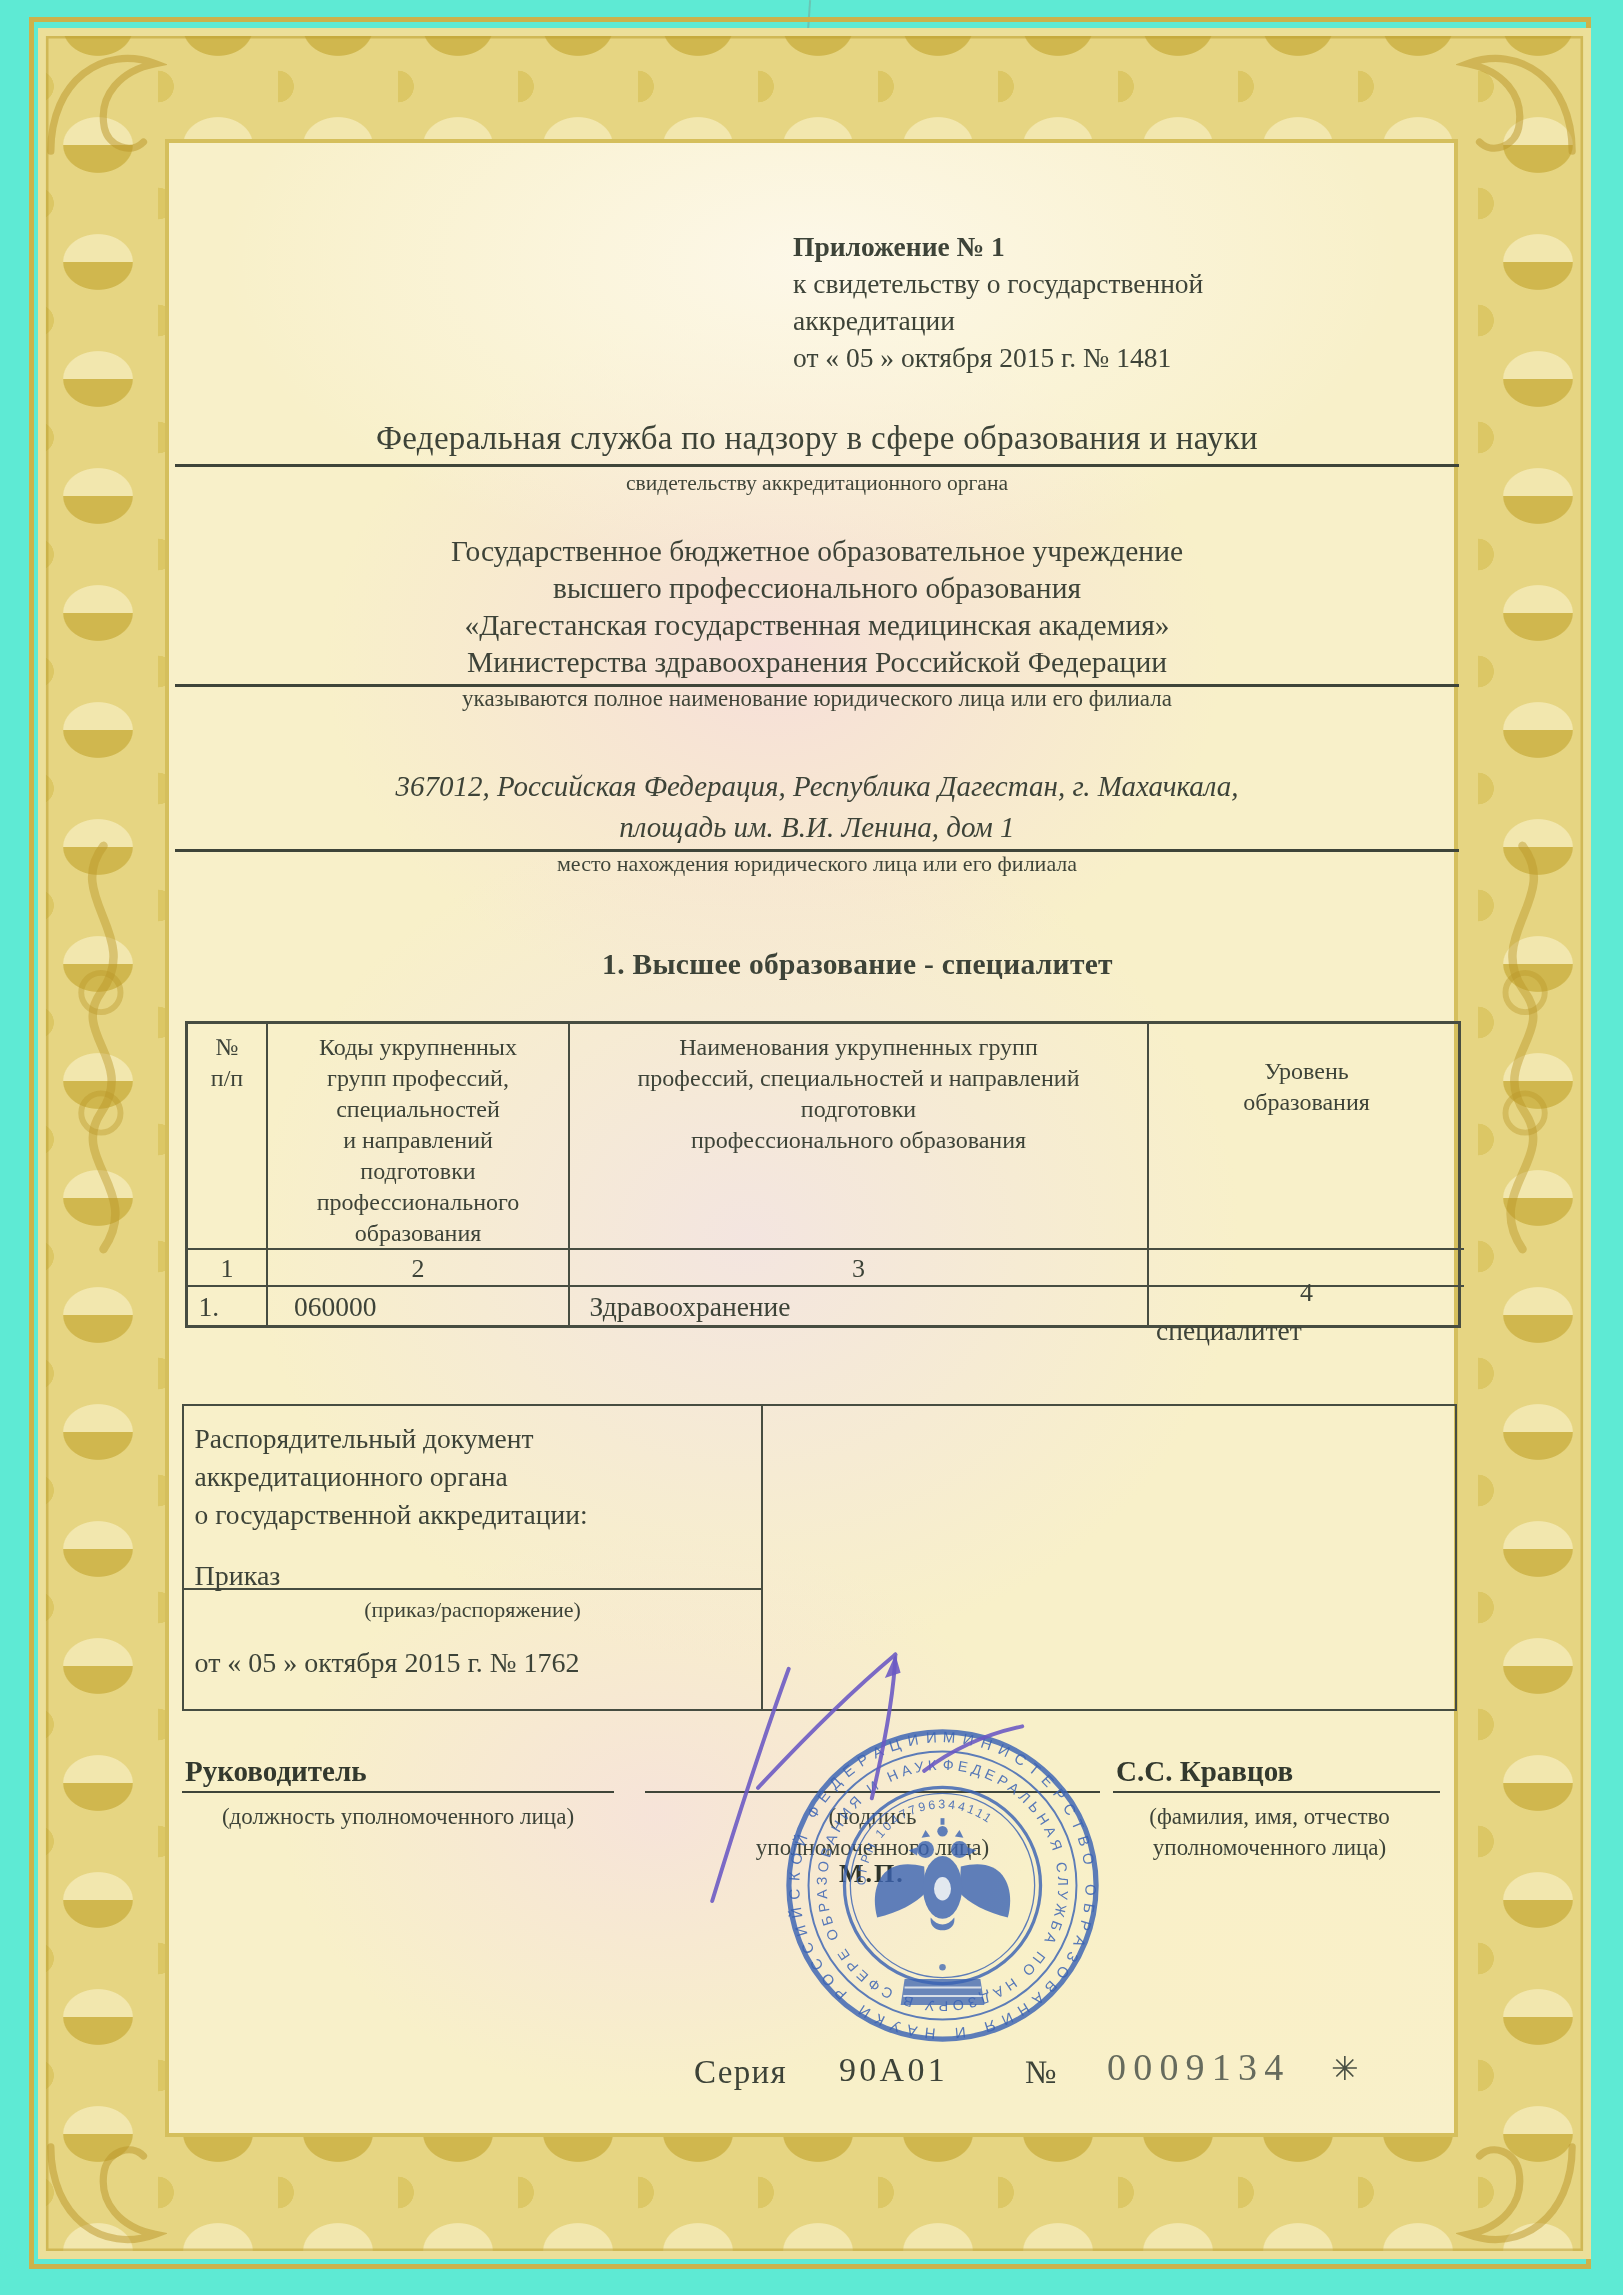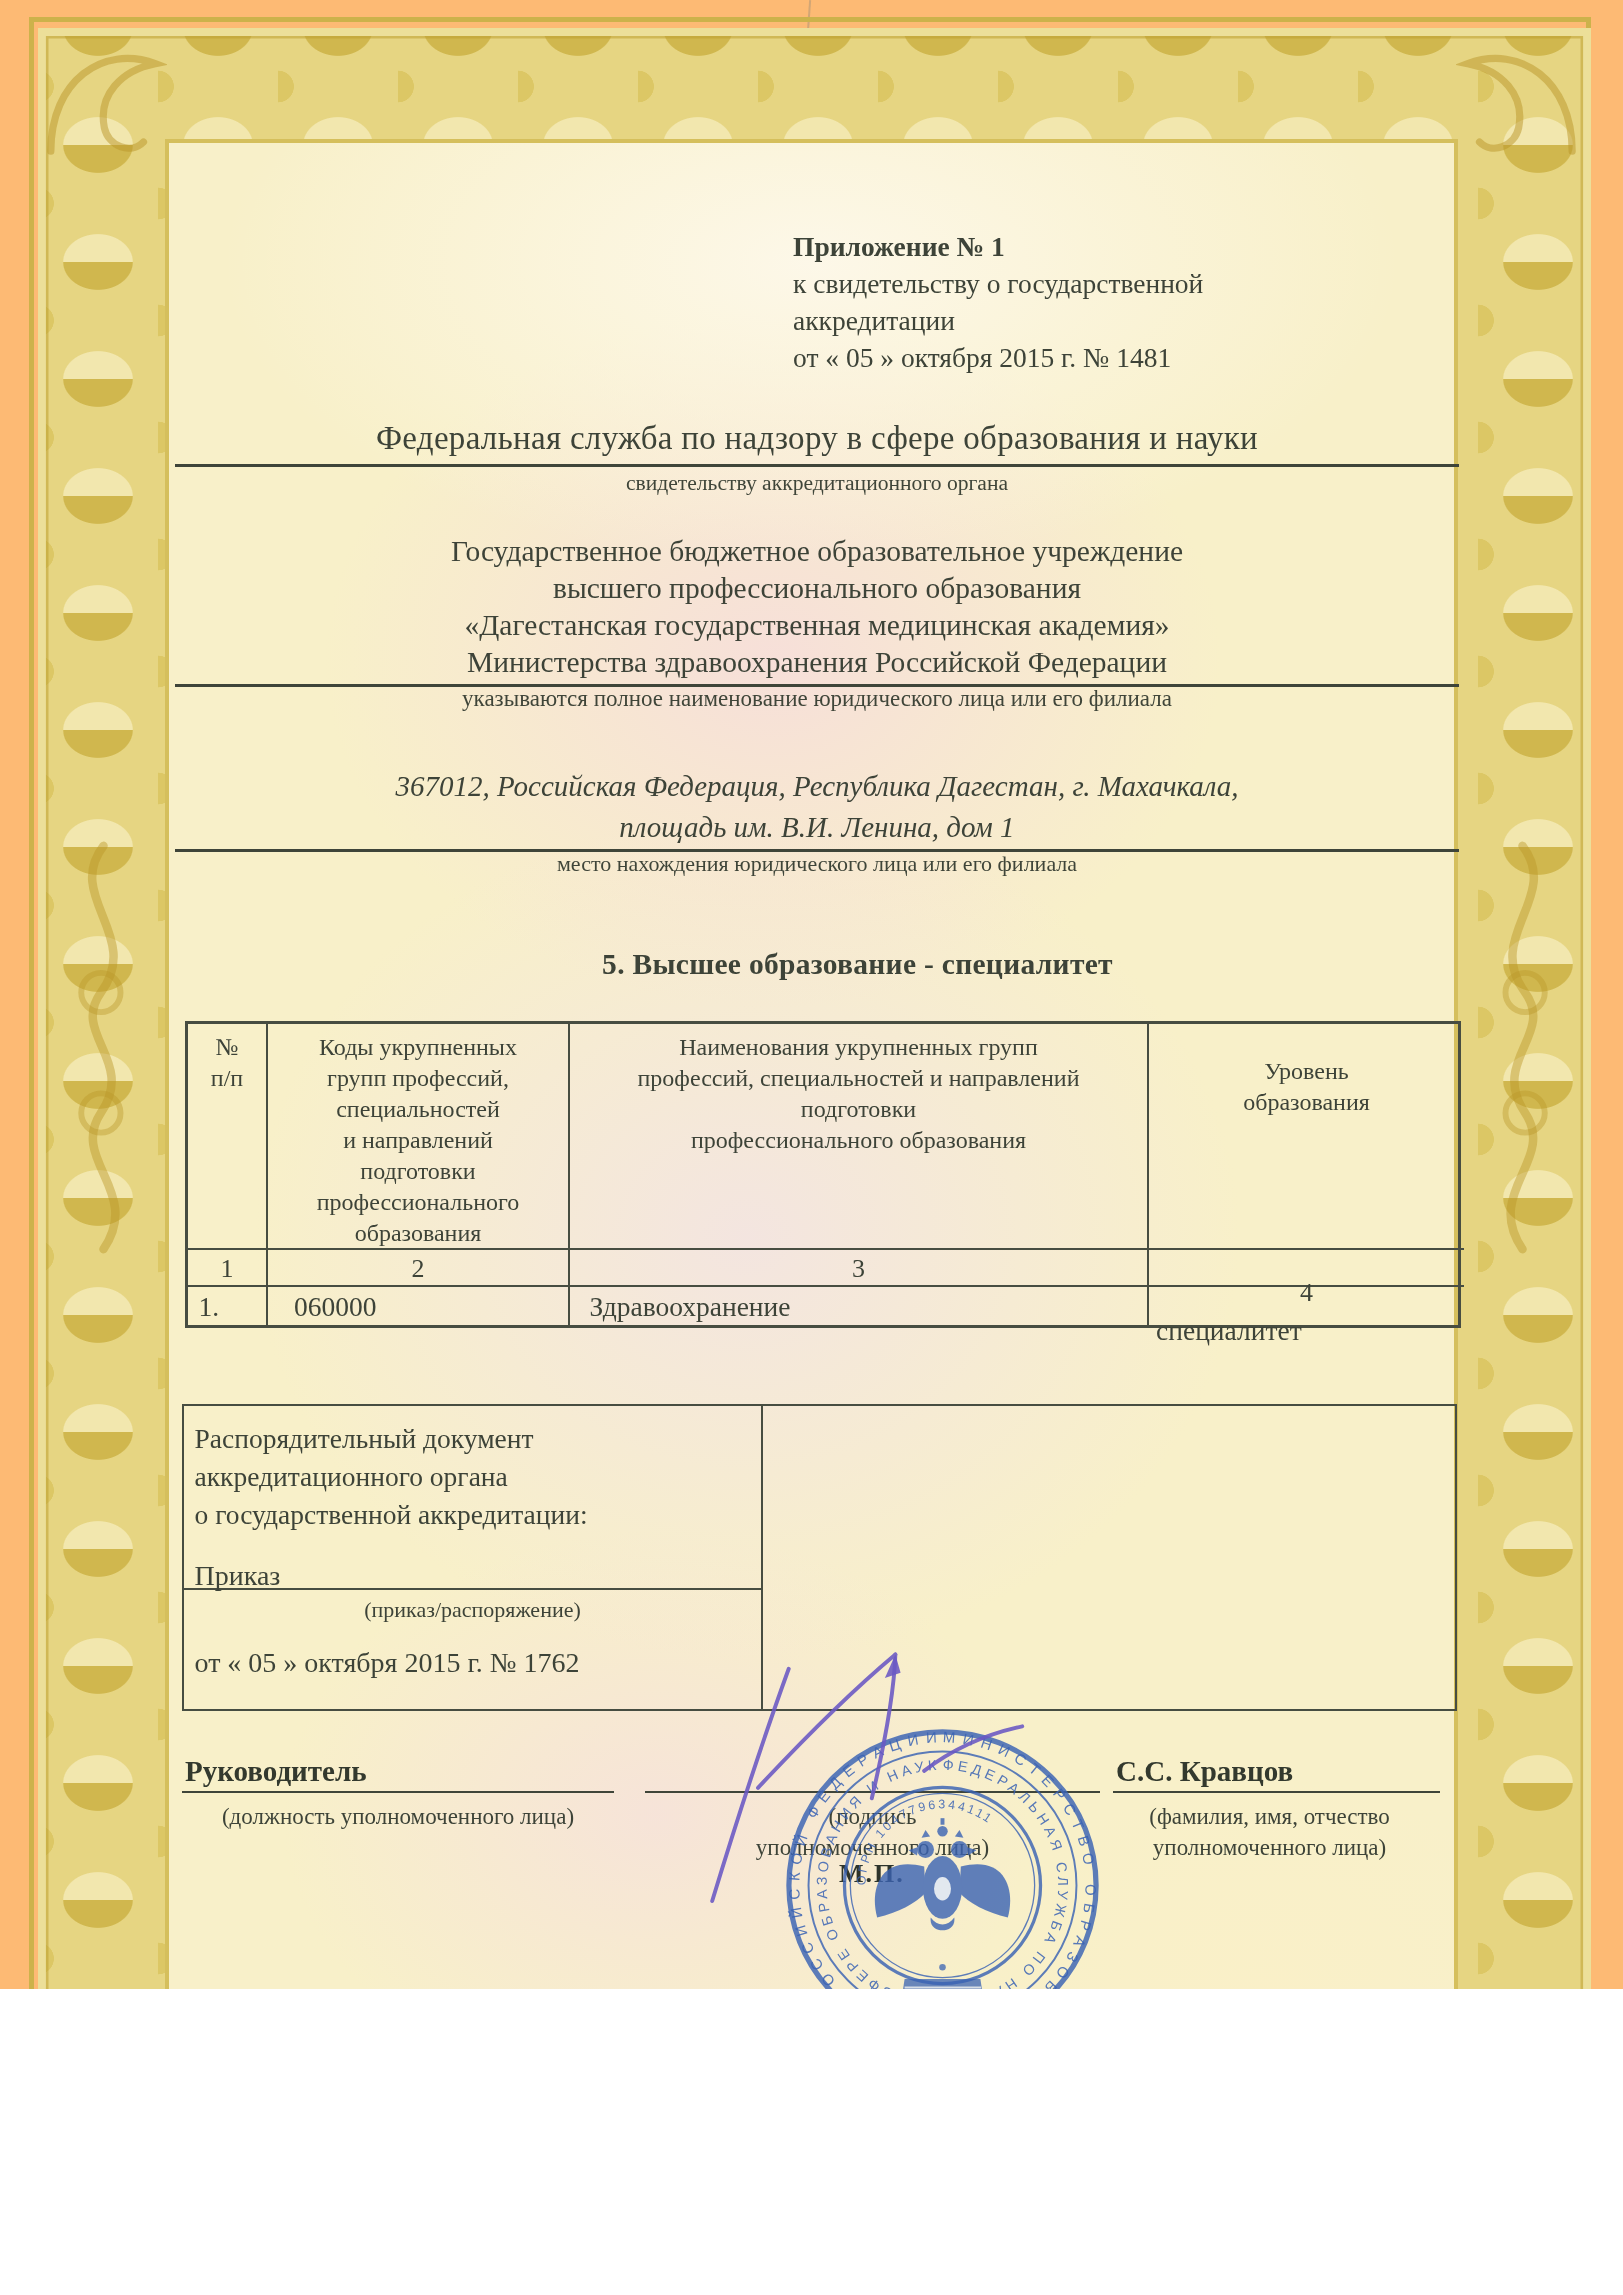--- a/index.html
+++ b/index.html
@@ -1,16 +1,16 @@
 <!DOCTYPE html>
 <html style="font-size:10.5px"><head>
 <meta charset="utf-8">
 <style>
   html,body{margin:0;padding:0;background:#ffffff;}
-  .page{position:relative;width:1623px;height:1989px;background:#fdba74;overflow:hidden;
+  .page{position:relative;width:1623px;height:2295px;background:#5eead4;overflow:hidden;
         font-family:"Liberation Serif","DejaVu Serif",serif;color:#3d4338;}
   
   .frame-outer{position:absolute;left:29px;top:17px;width:1562px;height:2252px;
         border:5.9px solid #ccb24b;box-sizing:border-box;}
   .band{position:absolute;left:38px;top:27.5px;width:1553px;height:2231px;box-sizing:border-box;
         background-color:#e6d582;
         background-image:
           radial-gradient(60px 48px at 50% 0%,   #d0b74e 0 57%, rgba(208,183,78,0) 59%),
           radial-gradient(60px 48px at 50% 100%, #f2e7ae 0 57%, rgba(242,231,174,0) 59%),
           radial-gradient(26px 26px at 0% 50%,   #dcc765 0 60%, rgba(220,199,101,0) 62%);
@@ -121,21 +121,21 @@
   <div class="abs rule-block org ctr prelines">Государственное бюджетное образовательное учреждение
 высшего профессионального образования
 «Дагестанская государственная медицинская академия»
 Министерства здравоохранения Российской Федерации</div>
   <div class="abs cap cap-org ctr">указываются полное наименование юридического лица или его филиала</div>
 
   <div class="abs rule-block addr ctr prelines">367012, Российская Федерация, Республика Дагестан, г. Махачкала,
 площадь им. В.И. Ленина, дом 1</div>
   <div class="abs cap cap-addr ctr">место нахождения юридического лица  или его филиала</div>
 
-  <div class="abs sect ctr">5.  Высшее образование - специалитет</div>
+  <div class="abs sect ctr">1.  Высшее образование - специалитет</div>
 
   <div class="abs tbl">
     <div class="hd prelines">№
 п/п</div>
     <div class="hd prelines">Коды укрупненных
 групп профессий,
 специальностей
 и направлений
 подготовки
 профессионального

